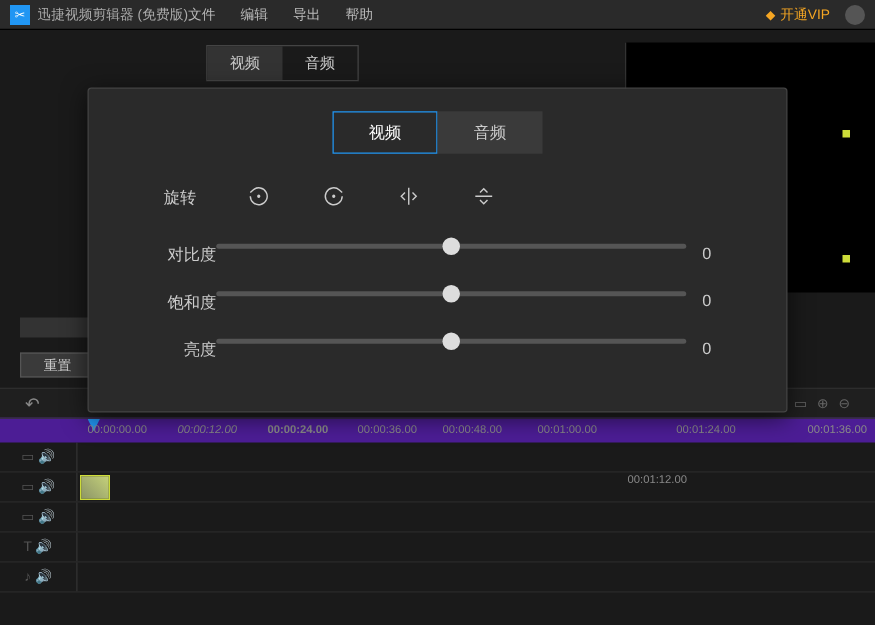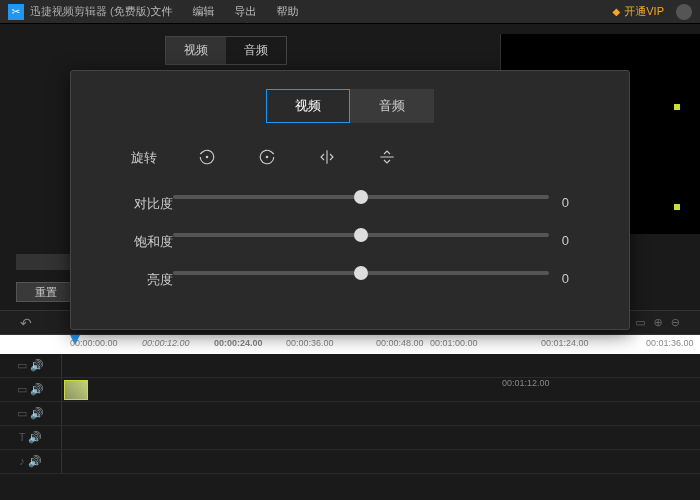--- a/index.html
+++ b/index.html
@@ -30,21 +30,21 @@
 .rotate-label{color:#ccc;font-size:13px}
 .rot-icon{width:20px;height:20px;color:#ccc;cursor:pointer;display:flex;align-items:center;justify-content:center}
 .slider-row{display:flex;align-items:flex-start;padding:10px 30px;gap:0}
 .slider-label{width:42px;text-align:right;color:#ccc;font-size:13px}
 .slider{flex:1;height:4px;background:#555;border-radius:2px;position:relative;cursor:pointer}
 .slider-thumb{position:absolute;width:14px;height:14px;background:#ddd;border-radius:50%;top:-5px;left:50%;transform:translateX(-50%)}
 .slider-val{width:20px;text-align:right;color:#ccc;font-size:13px}
 .toolbar{height:24px;background:#1f1f1f;border-top:1px solid #333;display:flex;align-items:center;padding:0 20px}
 .toolbar .undo{color:#888;cursor:pointer;font-size:14px}
 .toolbar .right-tools{margin-left:auto;display:flex;gap:8px;color:#666;font-size:11px}
-.timeline-ruler{height:20px;background:#ffffff;border-top:1px solid #333;position:relative;font-size:9px;color:#888;padding-left:70px}
+.timeline-ruler{height:20px;background:#4c1d95;border-top:1px solid #333;position:relative;font-size:9px;color:#888;padding-left:70px}
 .time-mark{position:absolute;top:3px}
 .playhead{position:absolute;left:70px;top:0;width:10px;height:10px;background:#2196f3;clip-path:polygon(0 0,100% 0,50% 100%)}
 .tracks{background:#1a1a1a;height:146px;padding-left:0}
 .track{height:24px;border-bottom:1px solid #2a2a2a;display:flex;align-items:center}
 .track-head{width:62px;height:100%;display:flex;align-items:center;justify-content:center;gap:4px;color:#555;font-size:11px;border-right:1px solid #333}
 .track-body{flex:1;height:100%;position:relative}
 .clip{position:absolute;left:2px;top:2px;width:24px;height:20px;background:linear-gradient(45deg,#8b9467,#c5d17a);border:1px solid #cddc39}
 .scroll-ind{position:absolute;right:2px;top:30px;width:8px;bottom:190px;background:#2a2a2a}
 .scroll-thumb{position:absolute;right:2px;top:38px;width:6px;height:30px;background:#555;border-radius:3px}
 svg{display:block}
@@ -142,21 +142,21 @@
     <span>⊖</span>
   </div>
 </div>
 
 <div class="timeline-ruler">
   <div class="playhead"></div>
 <span class="time-mark" style="left: 70px;">00:00:00.00</span>
     <span class="time-mark" style="left: 142px; font-style: italic;">00:00:12.00</span>
     <span class="time-mark" style="left: 214px; font-weight: bold;">00:00:24.00</span>
     <span class="time-mark" style="left: 286px;">00:00:36.00</span>
-    <span class="time-mark" style="left: 376px;">00:00:48.00</span>
+    <span class="time-mark" style="left: 354px;">00:00:48.00</span>
     <span class="time-mark" style="left: 430px;">00:01:00.00</span>
     <span class="time-mark" style="left: 502px; margin-top: 40px;">00:01:12.00</span>
     <span class="time-mark" style="left: 541px;">00:01:24.00</span>
     <span class="time-mark" style="left: 646px;">00:01:36.00</span>
   </div>
 
 <div class="tracks">
   <div class="track">
       <div class="track-head">▭ 🔊</div>
       <div class="track-body"></div>

